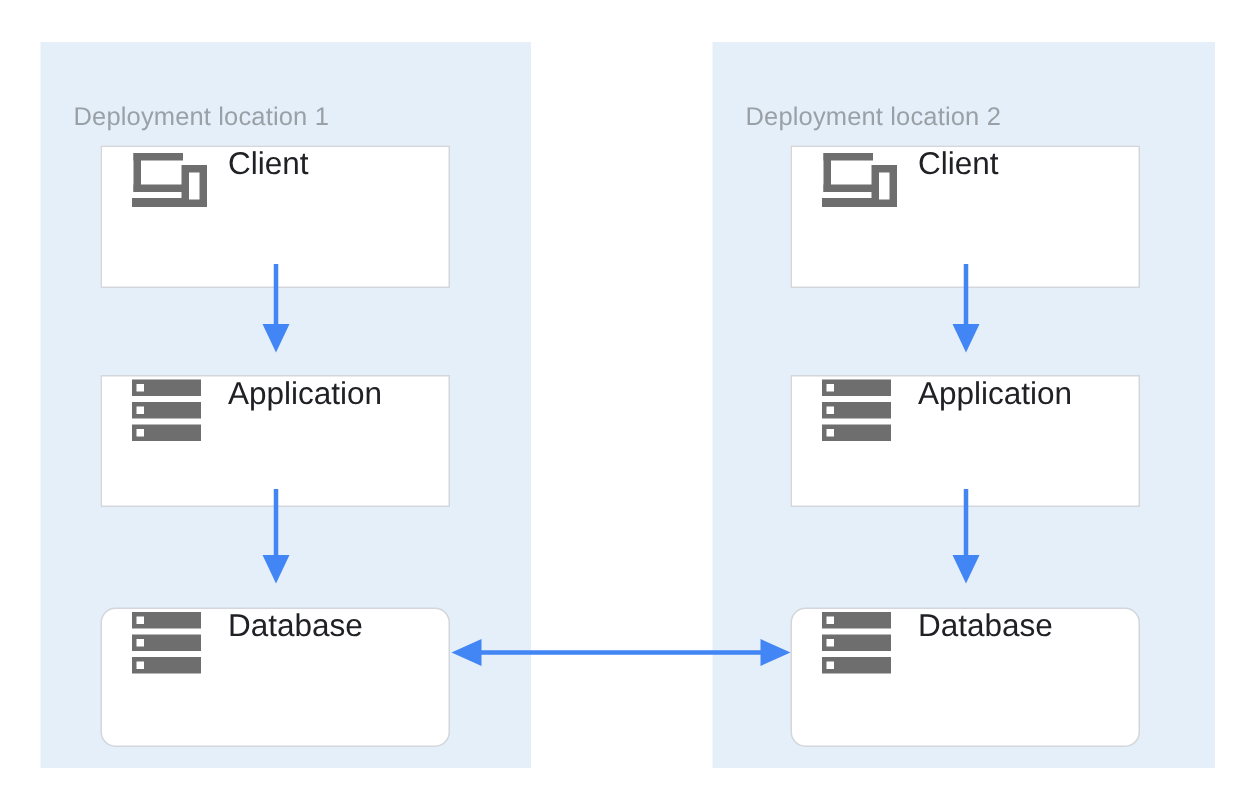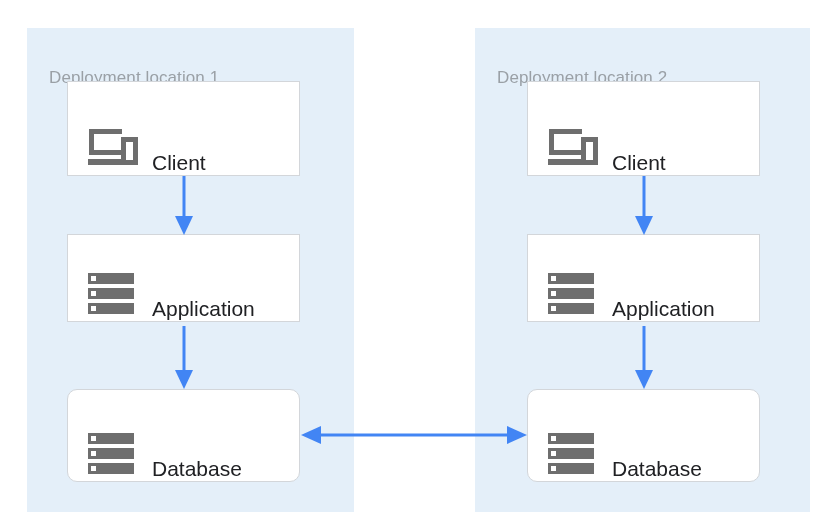--- a/index.html
+++ b/index.html
@@ -42,21 +42,22 @@
     margin-top: 24px;
   }
 
   
   .node {
     position: absolute;
     background: #ffffff;
     border: 1px solid #d3d6da;
     box-sizing: border-box;
     display: flex;
-    align-items: flex-end;
+    align-items: flex-start;
+    margin-top: 16px;
   }
   .node .node-icon {
     flex: 0 0 auto;
     margin-left: 20px;
     width: 50px;
     height: 50px;
     position: relative;
   }
   .node .node-label {
     flex: 0 0 auto;

